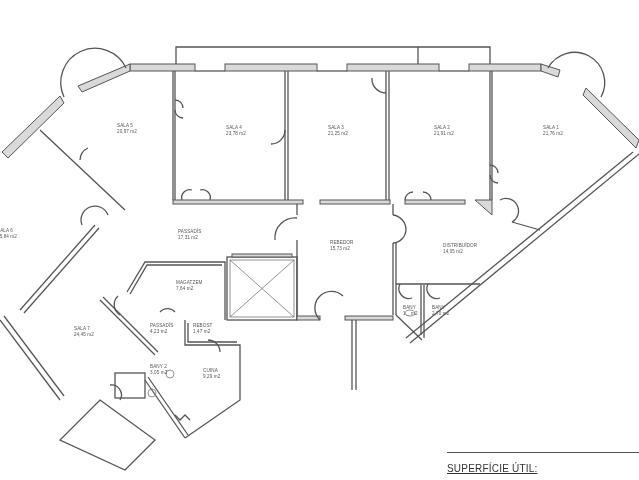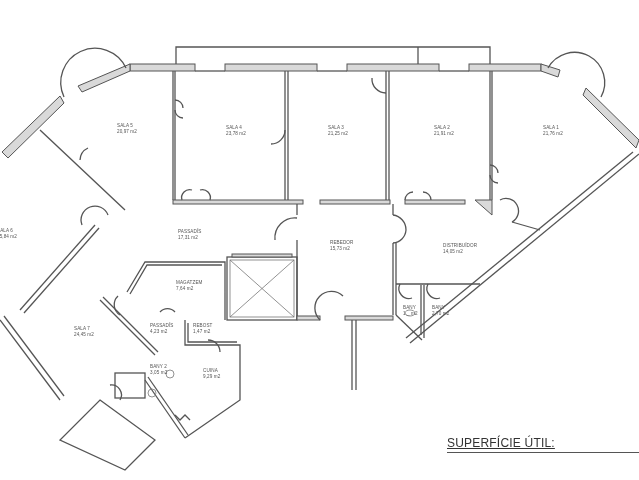--- a/index.html
+++ b/index.html
@@ -3,21 +3,21 @@
 <meta charset="utf-8">
 <style>
   html, body { margin:0; padding:0; background:#ffffff; }
   body { width:639px; height:480px; overflow:hidden; position:relative; font-family:"Liberation Sans", sans-serif; }
   #plan { position:absolute; left:0; top:0; width:639px; height:480px; }
   .wall { fill:#d9d9d9; stroke:#555; stroke-width:1; }
   .line { fill:none; stroke:#555; stroke-width:1.3; }
   .thin { fill:none; stroke:#777; stroke-width:0.8; }
   .room-label { position:absolute; font-size:4.6px; color:#555; line-height:5.5px; text-align:left; white-space:nowrap; letter-spacing:0.1px; }
   .room-label span { display:block; }
-  .footer { position:absolute; left:447px; top:436px; font-size:12px; color:#333; text-decoration:underline; letter-spacing:0.2px;text-align:center; }
+  .footer { position:absolute; left:447px; top:463px; font-size:10px; color:#333; text-decoration:underline; letter-spacing:0.2px;text-align:center; }
   .footer-line { position:absolute; left:447px; top:452px; width:192px; height:0; border-top:1px solid #555; }
   .footer-val { position:absolute; left:575px; top:440px; font-size:4px; color:#999; }
 </style>
 </head>
 <body>
 
 <svg id="plan" viewBox="0 0 639 480" xmlns="http://www.w3.org/2000/svg">
 
   <g>
     <polyline class="line" points="176,65 176,47 490,47 490,65"></polyline>

